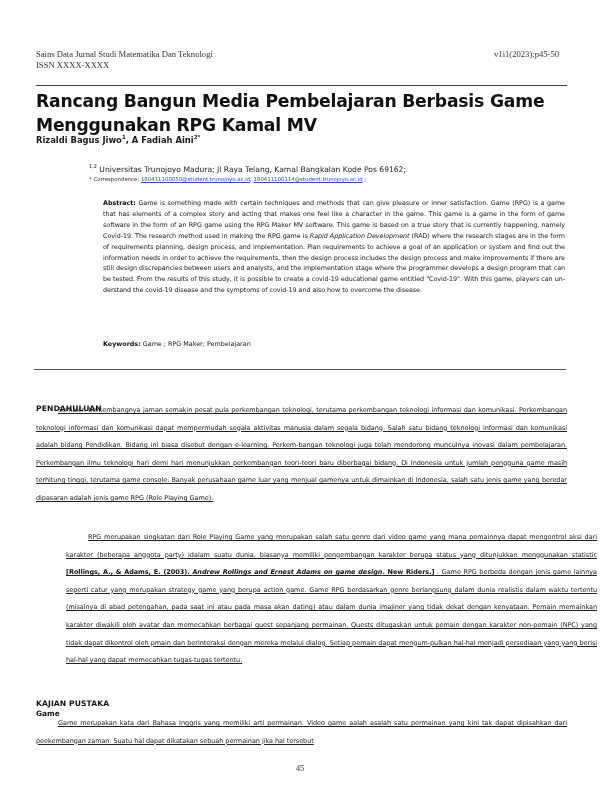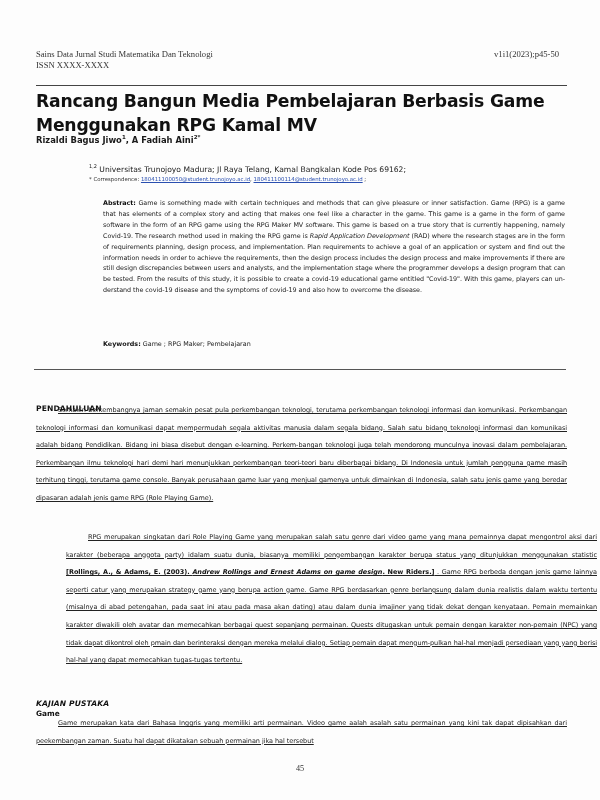--- a/index.html
+++ b/index.html
@@ -88,20 +88,20 @@
   <div class="section-rule"></div>
 
   <div class="h-section" style="top:392px;">PENDAHULUAN</div>
 
   <div class="para" style="top:402px;">Semakin berkembangnya jaman semakin pesat pula perkembangan teknologi, terutama perkembangan teknologi informasi dan komunikasi. Perkembangan teknologi informasi dan komunikasi dapat mempermudah segala aktivitas manusia dalam segala bidang. Salah satu bidang teknologi informasi dan komunikasi adalah bidang Pendidikan. Bidang ini biasa disebut dengan e-learning. Perkem-bangan teknologi juga telah mendorong munculnya inovasi dalam pembelajaran. Perkembangan ilmu teknologi hari demi hari menunjukkan perkembangan teori-teori baru diberbagai bidang. Di Indonesia untuk jumlah pengguna game masih terhitung tinggi, terutama game console. Banyak perusahaan game luar yang menjual gamenya untuk dimainkan di Indonesia, salah satu jenis game yang beredar dipasaran adalah jenis game RPG (Role Playing Game).</div>
 
   <div class="para" style="top:529px;margin-left:30px;">
     <span>RPG merupakan singkatan dari Role Playing Game yang merupakan salah satu genre dari video game yang mana pemainnya dapat mengontrol aksi dari karakter (beberapa anggota party) idalam suatu dunia, biasanya memiliki pengembangan karakter berupa status yang ditunjukkan menggunakan statistic </span><span class="cite"><span>[Rollings, A., &amp; Adams, E. (2003). </span><i>Andrew Rollings and Ernest Adams on game design</i><span>. New Riders.]</span></span><span> . Game RPG berbeda dengan jenis game lainnya seperti catur yang merupakan strategy game yang berupa action game. Game RPG berdasarkan genre berlangsung dalam dunia realistis dalam waktu tertentu (misalnya di abad petengahan, pada saat ini atau pada masa akan dating) atau dalam dunia imajiner yang tidak dekat dengan kenyataan. Pemain memainkan karakter diwakili oleh avatar dan memecahkan berbagai quest sepanjang permainan. Quests ditugaskan untuk pemain dengan karakter non-pemain (NPC) yang tidak dapat dikontrol oleh pmain dan berinteraksi dengan mereka melalui dialog. Setiap pemain dapat mengum-pulkan hal-hal menjadi persediaan yang yang berisi hal-hal yang dapat memecahkan tugas-tugas tertentu.</span>
   </div>
 
-  <div class="h-section" style="top:687px;font-style:italic;">KAJIAN PUSTAKA</div>
+  <div class="h-section" style="top:687px;">KAJIAN PUSTAKA</div>
 
   <div class="h-sub" style="top:709px;">Game</div>
 
   <div class="para" style="top:715px;">Game merupakan kata dari Bahasa Inggris yang memiliki arti permainan. Video game aalah asalah satu permainan yang kini tak dapat dipisahkan dari peekembangan zaman. Suatu hal dapat dikatakan sebuah permainan jika hal tersebut</div>
 
   <div class="pageno">45</div>
 </div>
 
 </body></html>

